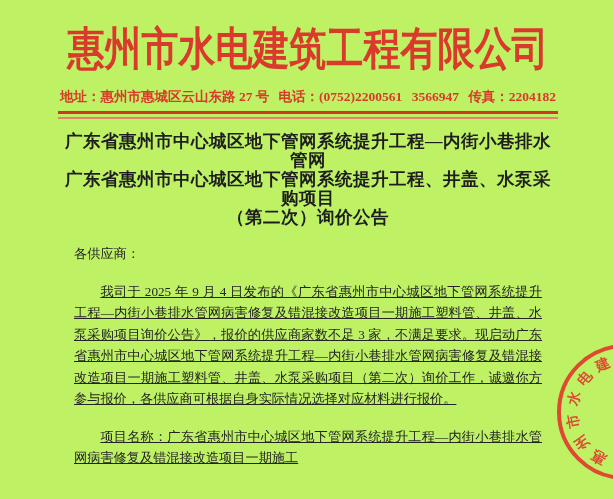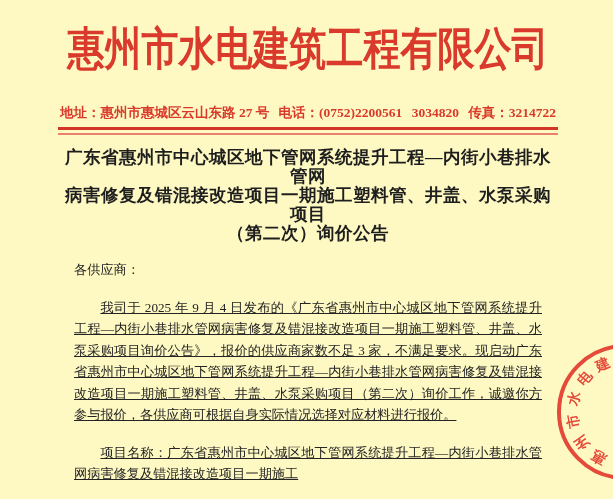--- a/index.html
+++ b/index.html
@@ -1,40 +1,40 @@
 <!DOCTYPE html>
 <html><head>
 <meta charset="utf-8">
 <style>
   html,body{margin:0;padding:0;background:#e9e9e9;}
   .page{
     position:relative;
     width:613px;height:499px;
-    background:#fef9c3;
+    background:#bef264;
     overflow:hidden;
     font-family:"Liberation Serif","DejaVu Serif",serif;
     box-shadow:0 0 4px rgba(0,0,0,.15);
   }
   .content{
     position:absolute;left:58px;top:0;width:500px;
   }
   .company{
     margin:22px 0 0 0;
     font-size:37px;
     font-weight:bold;
     text-align:center;
     color:#d93a2b;
     line-height:54px;
     white-space:nowrap;
     transform:scaleY(1.22);
     transform-origin:center;
     letter-spacing:0px;
   }
   .contact{
-    margin-top:28px;
+    margin-top:12px;
     display:flex;
     justify-content:space-between;
     align-items:baseline;
     font-size:13.5px;
     font-weight:bold;
     color:#d93a2b;
     white-space:nowrap;
     padding:0 2px;
   }
   .rule{margin-top:5px;}
@@ -87,32 +87,32 @@
 <body>
 
 <div class="page">
   <div class="content">
 
     <h1 class="company">惠州市水电建筑工程有限公司</h1>
 
     <div class="contact">
       <span>地址：惠州市惠城区云山东路 27 号</span>
       <span>电话：(0752)2200561</span>
-      <span>3034820</span>
-      <span>传真：3214722</span>
+      <span>3566947</span>
+      <span>传真：2204182</span>
     </div>
 
     <div class="rule">
       <div class="rule-thick"></div>
       <div class="rule-thin"></div>
     </div>
 
     <div class="title">
       <div>广东省惠州市中心城区地下管网系统提升工程—内街小巷排水管网</div>
-      <div>病害修复及错混接改造项目一期施工塑料管、井盖、水泵采购项目</div>
+      <div>广东省惠州市中心城区地下管网系统提升工程、井盖、水泵采购项目</div>
       <div>（第二次）询价公告</div>
     </div>
 
     <div class="doc-body">
       <p>各供应商：</p>
       <p class="indent">我司于 2025 年 9 月 4 日发布的《广东省惠州市中心城区地下管网系统提升工程—内街小巷排水管网病害修复及错混接改造项目一期施工塑料管、井盖、水泵采购项目询价公告》，报价的供应商家数不足 3 家，不满足要求。现启动广东省惠州市中心城区地下管网系统提升工程—内街小巷排水管网病害修复及错混接改造项目一期施工塑料管、井盖、水泵采购项目（第二次）询价工作，诚邀你方参与报价，各供应商可根据自身实际情况选择对应材料进行报价。</p>
       <p class="indent">项目名称：广东省惠州市中心城区地下管网系统提升工程—内街小巷排水管网病害修复及错混接改造项目一期施工</p>
 
     </div>
 

